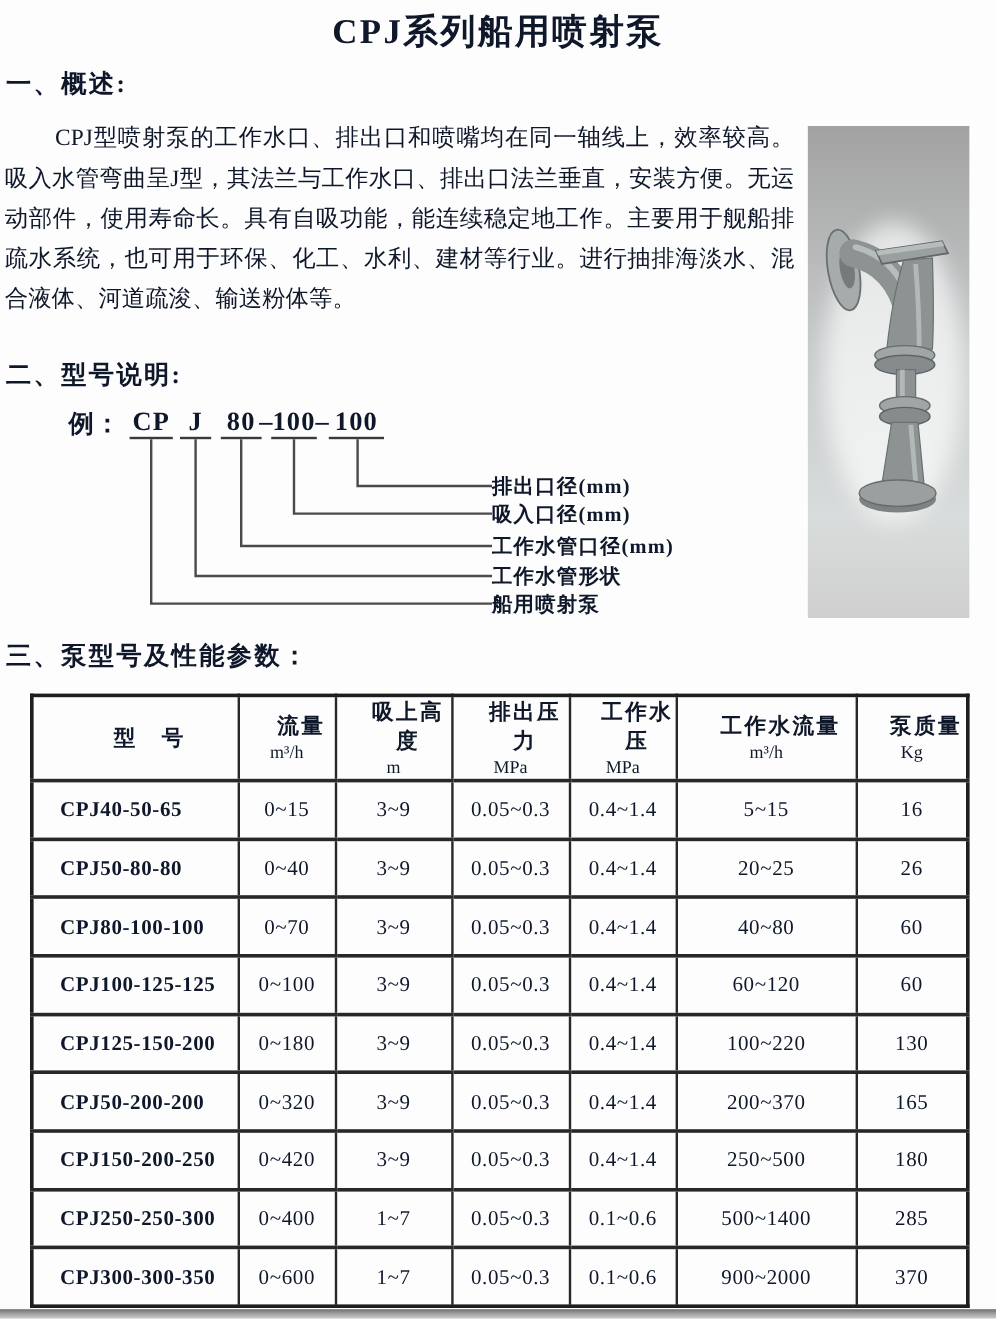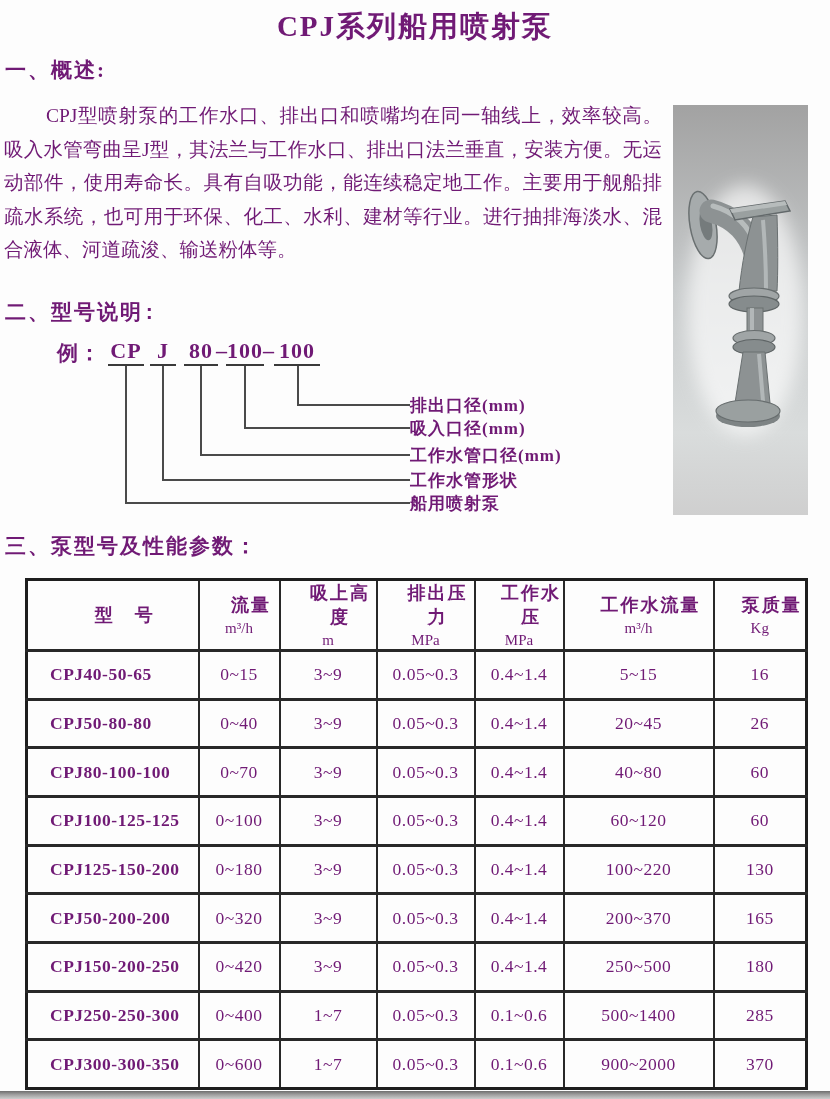--- a/index.html
+++ b/index.html
@@ -1,28 +1,28 @@
 <!DOCTYPE html>
 <html><head>
 <meta charset="utf-8">
 <style>
   html,body{margin:0;padding:0;background:#e8e8e8;}
   .page{
     position:relative;width:830px;height:1099px;margin:0 auto;
     background:#fdfdfd;overflow:hidden;
-    font-family:"Liberation Serif","DejaVu Serif",serif;color:#701a75;
+    font-family:"Liberation Serif","DejaVu Serif",serif;color:#0f172a;
   }
   .page-title{
     position:absolute;top:7px;left:0;width:100%;text-align:center;
     font-size:29px;font-weight:700;letter-spacing:2px;
   }
   .sec-heading{
     position:absolute;left:5px;font-size:21px;font-weight:700;letter-spacing:2px;
   }
-  .sec1{top:56px;} .sec2{top:298px;font-family:Liberation Mono, monospace;} .sec3{top:532px;}
+  .sec1{top:56px;} .sec2{top:298px;} .sec3{top:532px;}
   .overview-para{
     position:absolute;left:4px;top:99px;width:658px;
     font-size:19.5px;line-height:33.5px;text-align:justify;text-indent:2.15em;
   }
   
   .example-label{
     position:absolute;left:57px;top:339px;font-size:21px;font-weight:600;letter-spacing:1px;
   }
   .ex-part,.ex-dash{
     position:absolute;top:337px;height:27px;text-align:center;
@@ -191,21 +191,21 @@
           <td class="value-cell">0.4~1.4</td>
           <td class="value-cell">5~15</td>
           <td class="value-cell">16</td>
         </tr>
         <tr>
           <td class="model-cell">CPJ50-80-80</td>
           <td class="value-cell">0~40</td>
           <td class="value-cell">3~9</td>
           <td class="value-cell">0.05~0.3</td>
           <td class="value-cell">0.4~1.4</td>
-          <td class="value-cell">20~45</td>
+          <td class="value-cell">20~25</td>
           <td class="value-cell">26</td>
         </tr>
         <tr>
           <td class="model-cell">CPJ80-100-100</td>
           <td class="value-cell">0~70</td>
           <td class="value-cell">3~9</td>
           <td class="value-cell">0.05~0.3</td>
           <td class="value-cell">0.4~1.4</td>
           <td class="value-cell">40~80</td>
           <td class="value-cell">60</td>

